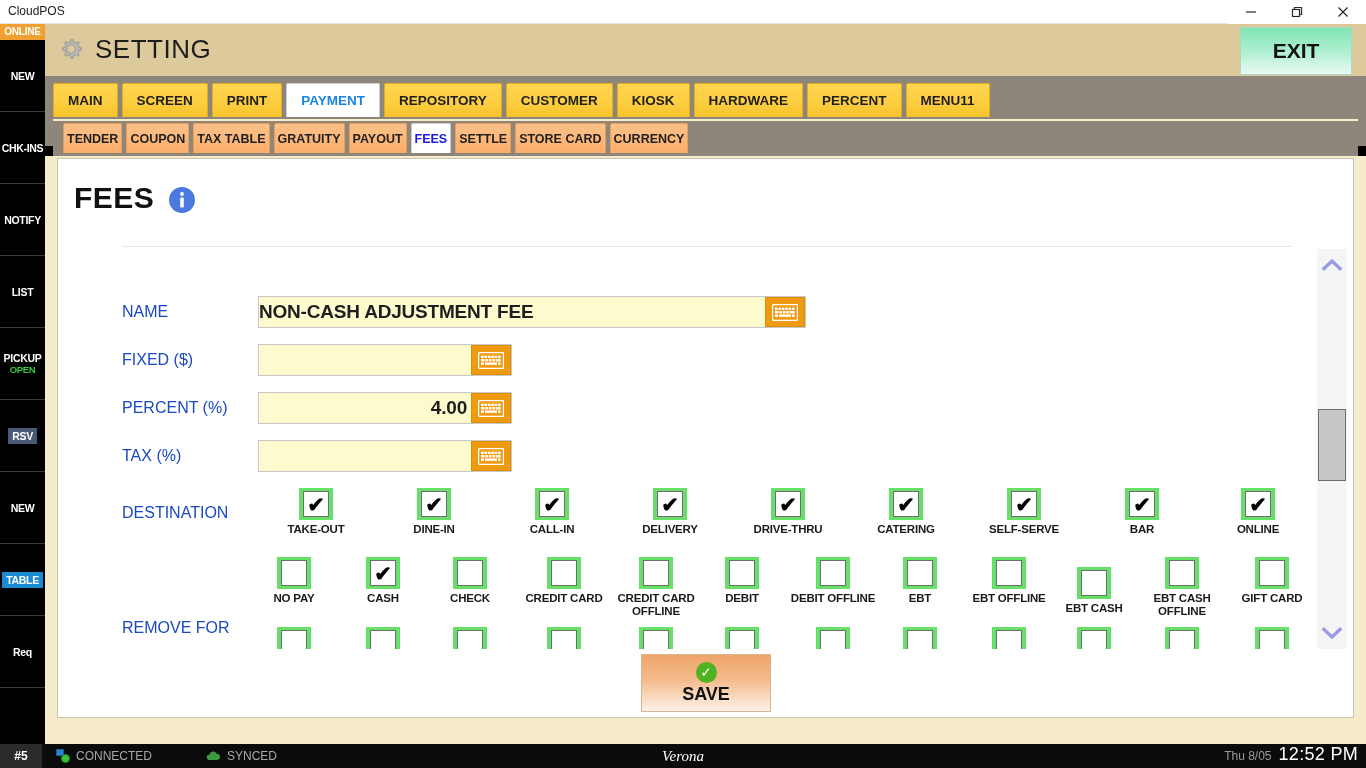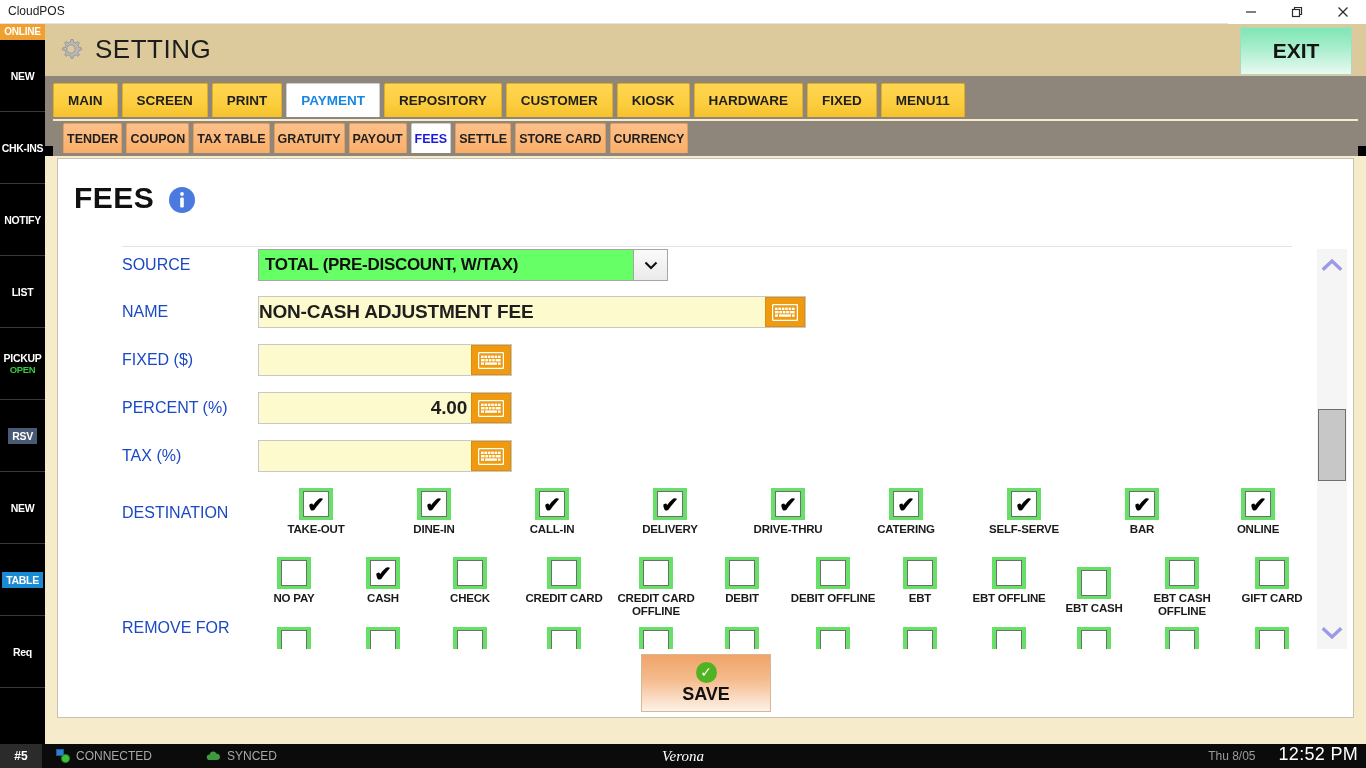--- a/index.html
+++ b/index.html
@@ -229,21 +229,21 @@
   }
   .sb-item .dot { margin-right: 6px; display: flex; }
   .sb-brand {
     position: absolute; left: 0; right: 0; top: 0; height: 24px;
     display: flex; align-items: center; justify-content: center;
     color: #ffffff; font-size: 15px; font-family: "Liberation Serif", serif;
     font-style: italic;
   }
   .sb-clock {
     position: absolute; right: 8px; top: 0; height: 24px;
-    display: flex; align-items: baseline; gap: 23px;
+    display: flex; align-items: baseline; gap: 7px;
   }
   .sb-clock .date { color: #9b9b9b; font-size: 12px; }
   .sb-clock .time { color: #ffffff; font-size: 18px; letter-spacing: 0.3px; }
 </style>
 </head>
 <body>
 
 <div id="app">
 
   <div class="titlebar">
@@ -319,21 +319,21 @@
     <div class="tabrow2-bg"></div>
     <div class="tabrow1">
       <div class="tab1">MAIN</div>
       <div class="tab1">SCREEN</div>
       <div class="tab1">PRINT</div>
       <div class="tab1 active">PAYMENT</div>
       <div class="tab1">REPOSITORY</div>
       <div class="tab1">CUSTOMER</div>
       <div class="tab1">KIOSK</div>
       <div class="tab1">HARDWARE</div>
-      <div class="tab1">FIXED</div>
+      <div class="tab1">PERCENT</div>
       <div class="tab1">MENU11</div>
     </div>
     <div class="tabrow2">
       <div class="tab2">TENDER</div>
       <div class="tab2">COUPON</div>
       <div class="tab2">TAX TABLE</div>
       <div class="tab2">GRATUITY</div>
       <div class="tab2">PAYOUT</div>
       <div class="tab2 active">FEES</div>
       <div class="tab2">SETTLE</div>
@@ -350,31 +350,20 @@
     <div class="info-icon">
       <svg width="28" height="28" viewBox="0 0 28 28">
         <circle cx="14" cy="14" r="13" fill="#4a7ae0"></circle>
         <circle cx="14" cy="8" r="1.9" fill="#ffffff"></circle>
         <rect x="12.2" y="11.6" width="3.6" height="10" rx="1.1" fill="#ffffff"></rect>
       </svg>
     </div>
 
     <div class="hr-line"></div>
 
-    <div class="frow" style="left:64px; top:90px;">
-      <span class="flabel">SOURCE</span>
-      <div class="select-box">
-        <span class="seltext">TOTAL (PRE-DISCOUNT, W/TAX)</span>
-        <span class="select-arrow">
-          <svg width="16" height="12" viewBox="0 0 16 12">
-              <polyline points="2.5,3.5 8,9 13.5,3.5" fill="none" stroke="#111" stroke-width="2.1"></polyline>
-            </svg>
-        </span>
-      </div>
-    </div>
 
     <div class="frow" style="left:64px; top:137px;">
       <span class="flabel">NAME</span>
       <div class="tinput" style="width:548px;">
         <span class="val" placeholder="">NON-CASH ADJUSTMENT FEE</span>
         <span class="kb">
           <svg width="26" height="17" viewBox="0 0 26 17">
             <rect x="0.5" y="0.5" width="25" height="16" rx="1.5" fill="#ef9b12" stroke="#ffffff" stroke-width="1.4"></rect>
             <g fill="#ffffff">
               <rect x="3" y="3.6" width="2.6" height="2.4"></rect>

